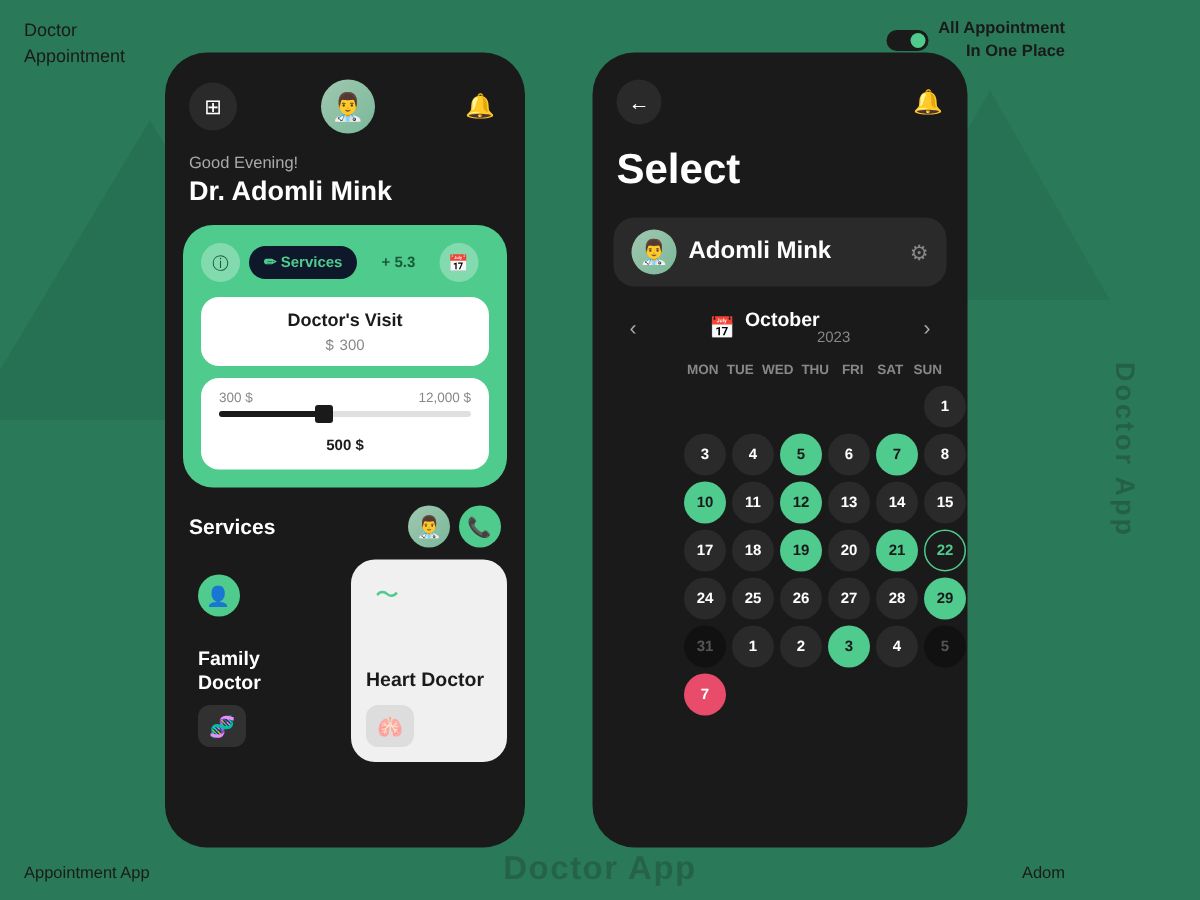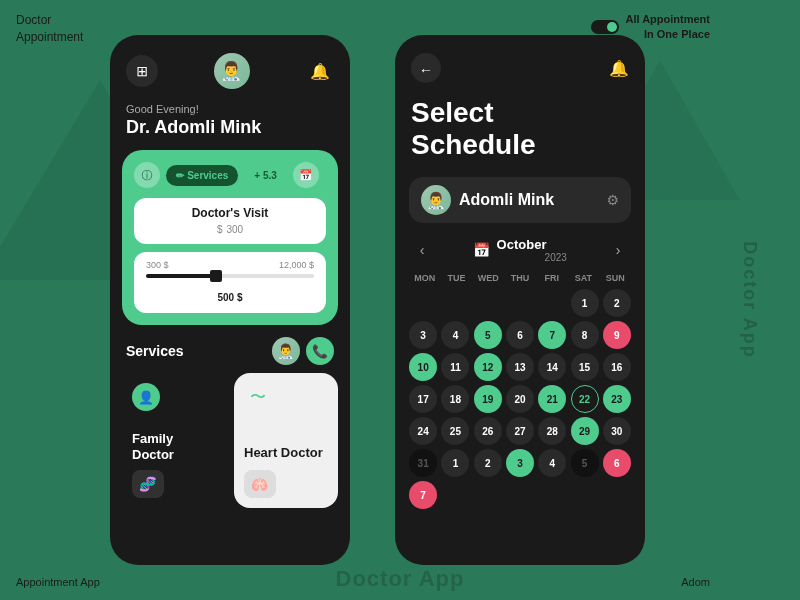--- a/index.html
+++ b/index.html
@@ -212,21 +212,21 @@
       margin-bottom: 10px;
     }
     .lp-tab {
       padding: 5px 10px;
       border-radius: 16px;
       font-size: 10px;
       font-weight: 600;
       cursor: pointer;
     }
     .lp-tab-active {
-      background: #14532d;
+      background: #0f172a;
       color: #4ecb8d;
     }
     .lp-tab-inactive {
       color: #1a5a3a;
       background: transparent;
     }
     .lp-tab-icon {
       width: 26px;
       height: 26px;
       border-radius: 50%;
@@ -519,20 +519,21 @@
     }
     .rp-year-label {
       color: #888;
       font-size: 10px;
       margin-left: 48px;
     }
 
     
     .rp-calendar {
       padding: 0 14px;
+      margin-left: 47px;
     }
     .rp-day-headers {
       display: grid;
       grid-template-columns: repeat(7, 1fr);
       text-align: center;
       margin-bottom: 6px;
     }
     .rp-day-header {
       color: #888;
       font-size: 9px;
@@ -657,21 +658,20 @@
 
 <div class="phone phone-right">
 
   <div class="rp-top-bar">
     <div class="rp-back-btn">←</div>
     <div class="rp-bell">🔔</div>
   </div>
 
   <div class="rp-title">
     <div>Select</div>
-    <div>Schedule</div>
   </div>
 
   <div class="rp-doctor-selector">
     <div class="rp-doctor-info">
       <div class="rp-doctor-avatar">👨‍⚕️</div>
       <div class="rp-doctor-name">Adomli Mink</div>
     </div>
     <div class="rp-filter-icon">⚙</div>
   </div>
 

